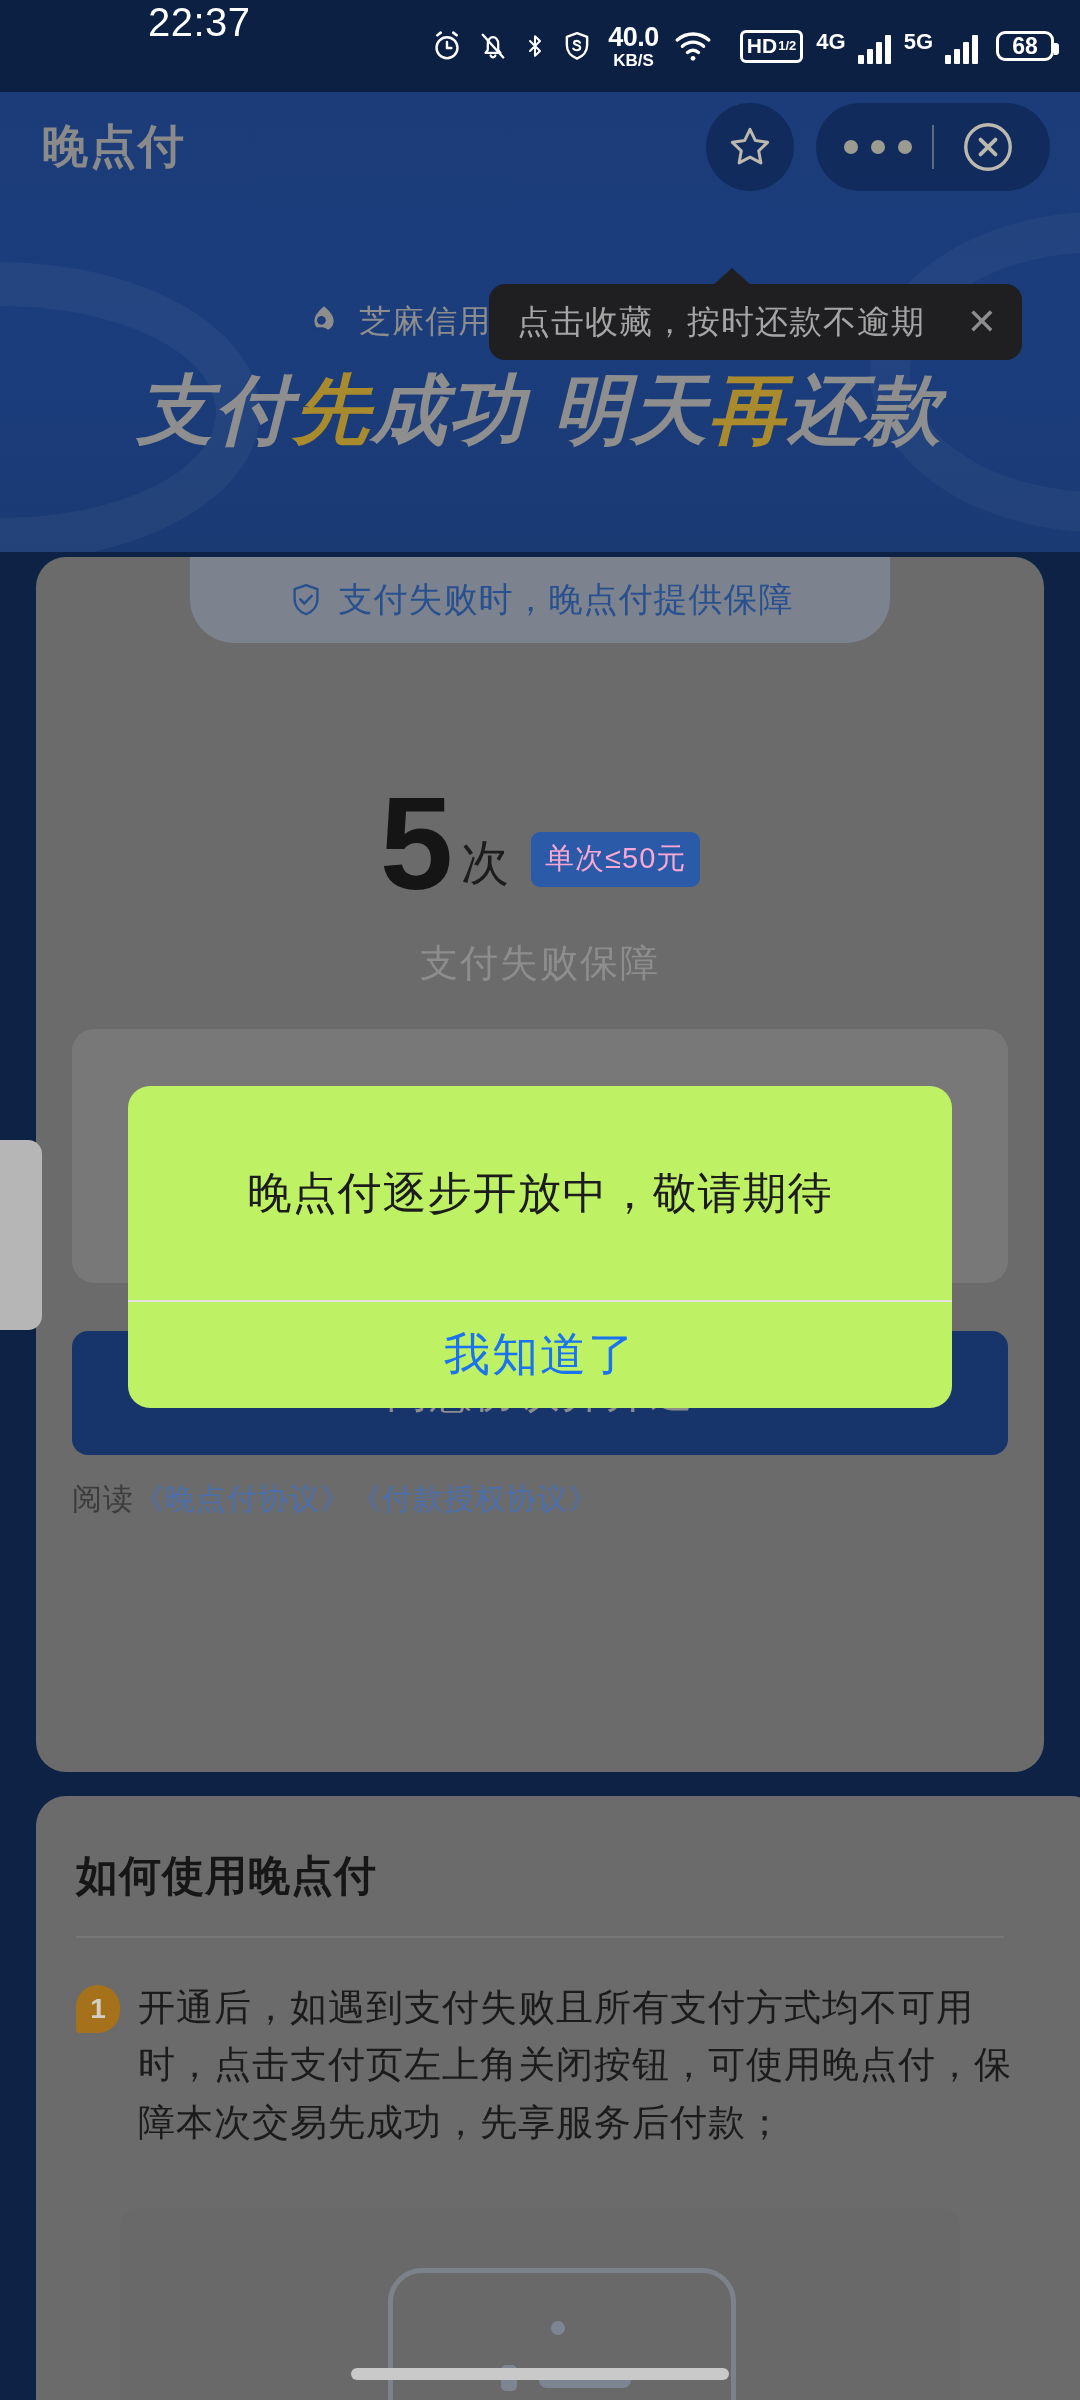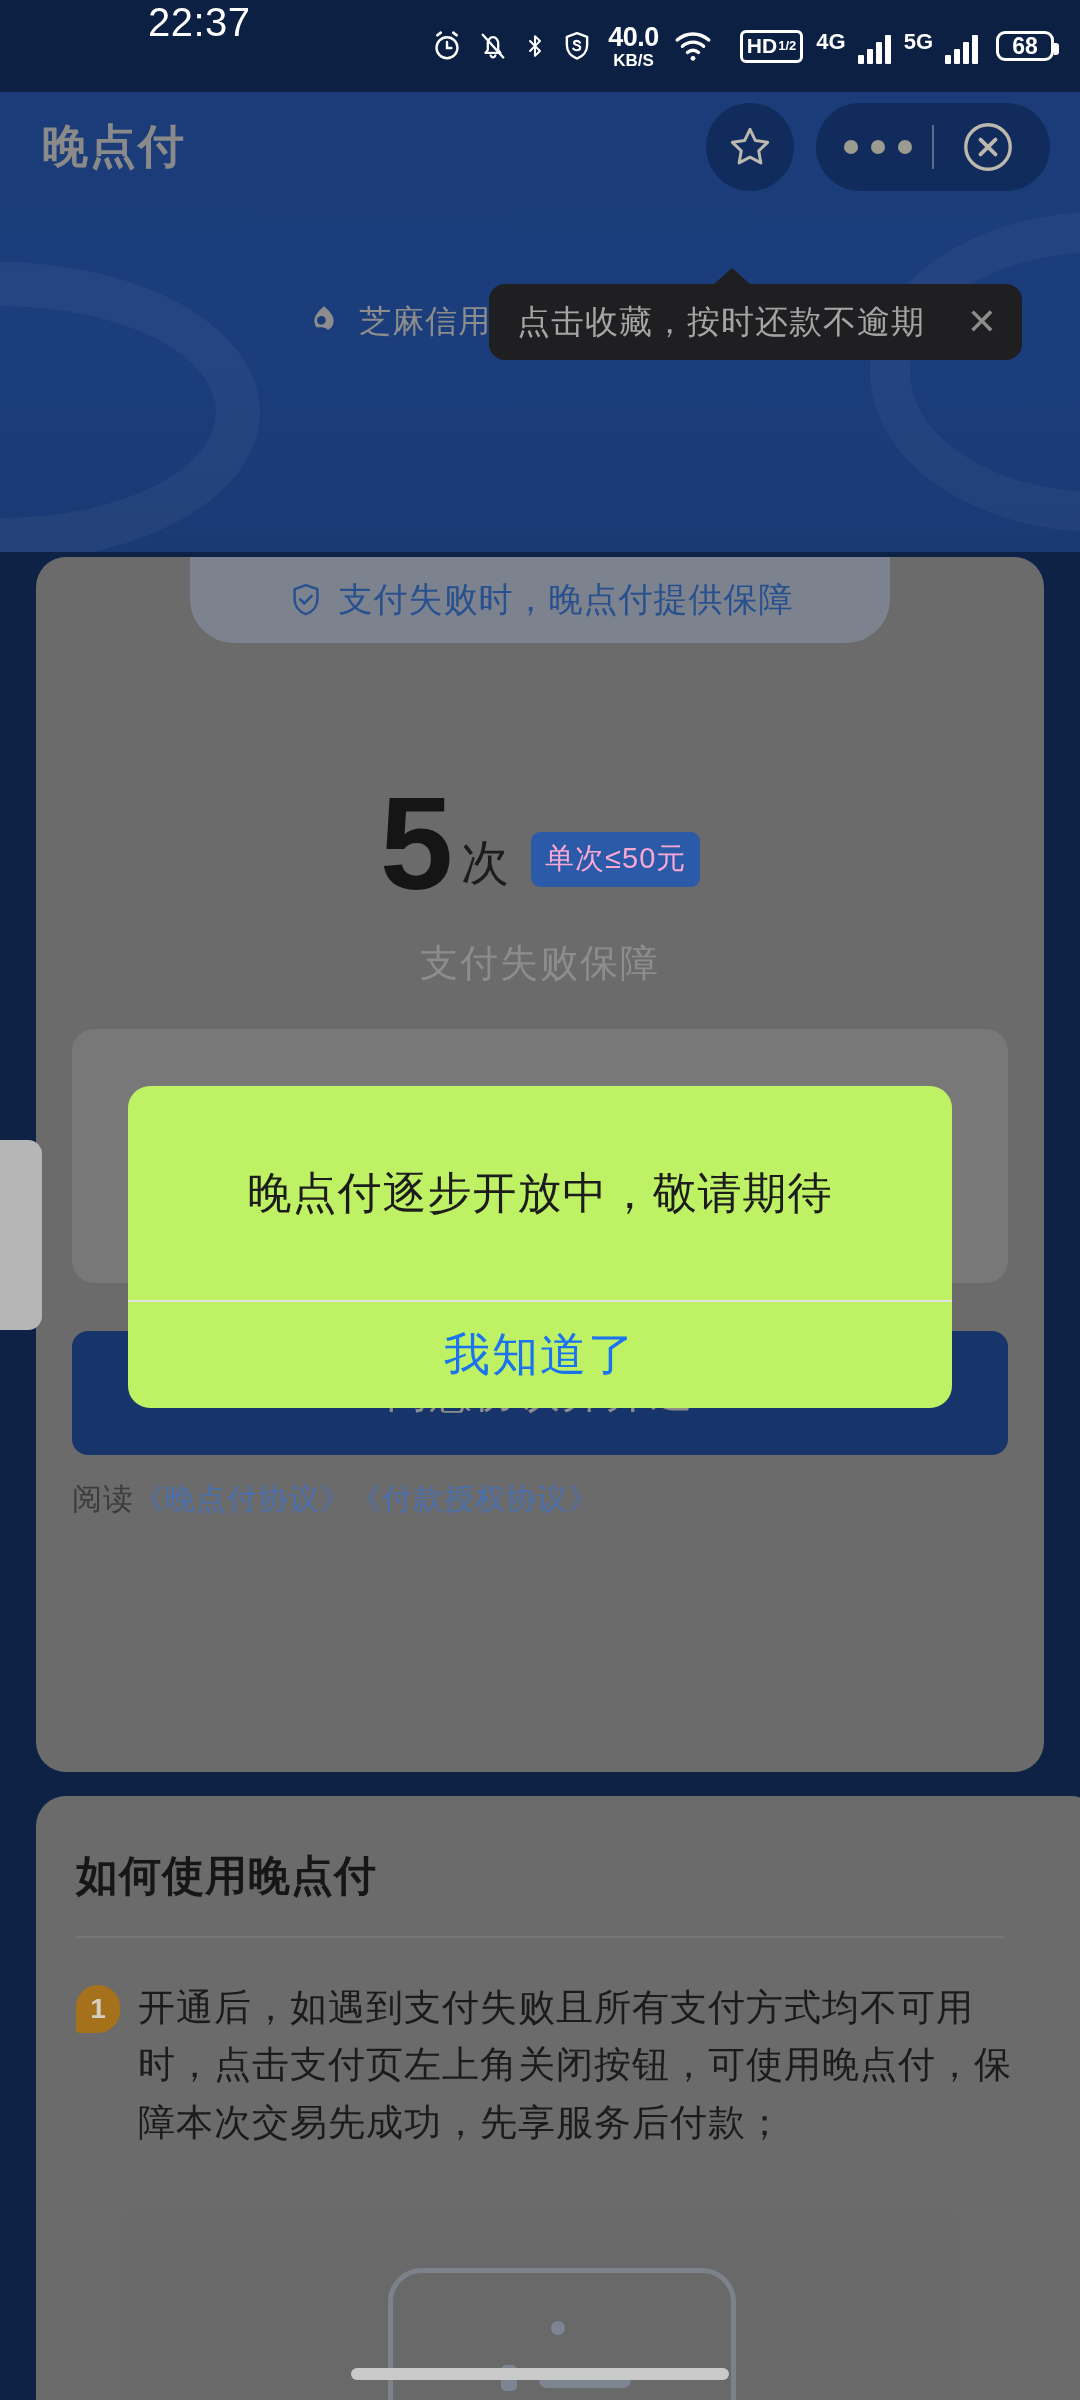--- a/index.html
+++ b/index.html
@@ -219,20 +219,23 @@
       <svg class="sesame-logo" viewBox="0 0 48 48">
         <path d="M24 6c7 6 11 11 11 17a11 11 0 0 1-22 0c0-6 4-11 11-17z" fill="#8d8d8d"></path>
         <circle cx="21" cy="22" r="5" fill="#1b3c78"></circle>
         <path d="M20 30c5 0 9 2 9 5h-18c0-3 4-5 9-5z" fill="#1b3c78"></path>
       </svg>
       <span>芝麻信用</span>
       <span class="sep">|</span>
       <span>芝麻分≥600专享</span>
     </div>
 
+    <div class="headline">
+      <span class="g">支付</span><span class="y">先</span><span class="g">成功</span><span class="sp"></span><span class="g">明天</span><span class="y">再</span><span class="g">还款</span>
+    </div>
   </div>
 
   <div class="appbar">
     <div class="app-title">晚点付</div>
     <div class="hdr-actions">
       <div class="circle-btn">
         <svg width="48" height="48" viewBox="0 0 24 24">
           <path d="M12 3.2l2.7 5.6 6.1.85-4.45 4.25 1.1 6.05L12 17.1l-5.45 2.85 1.1-6.05L3.2 9.65l6.1-.85z" fill="none" stroke="#bcb8ad" stroke-width="1.5" stroke-linejoin="round"></path>
         </svg>
       </div>

